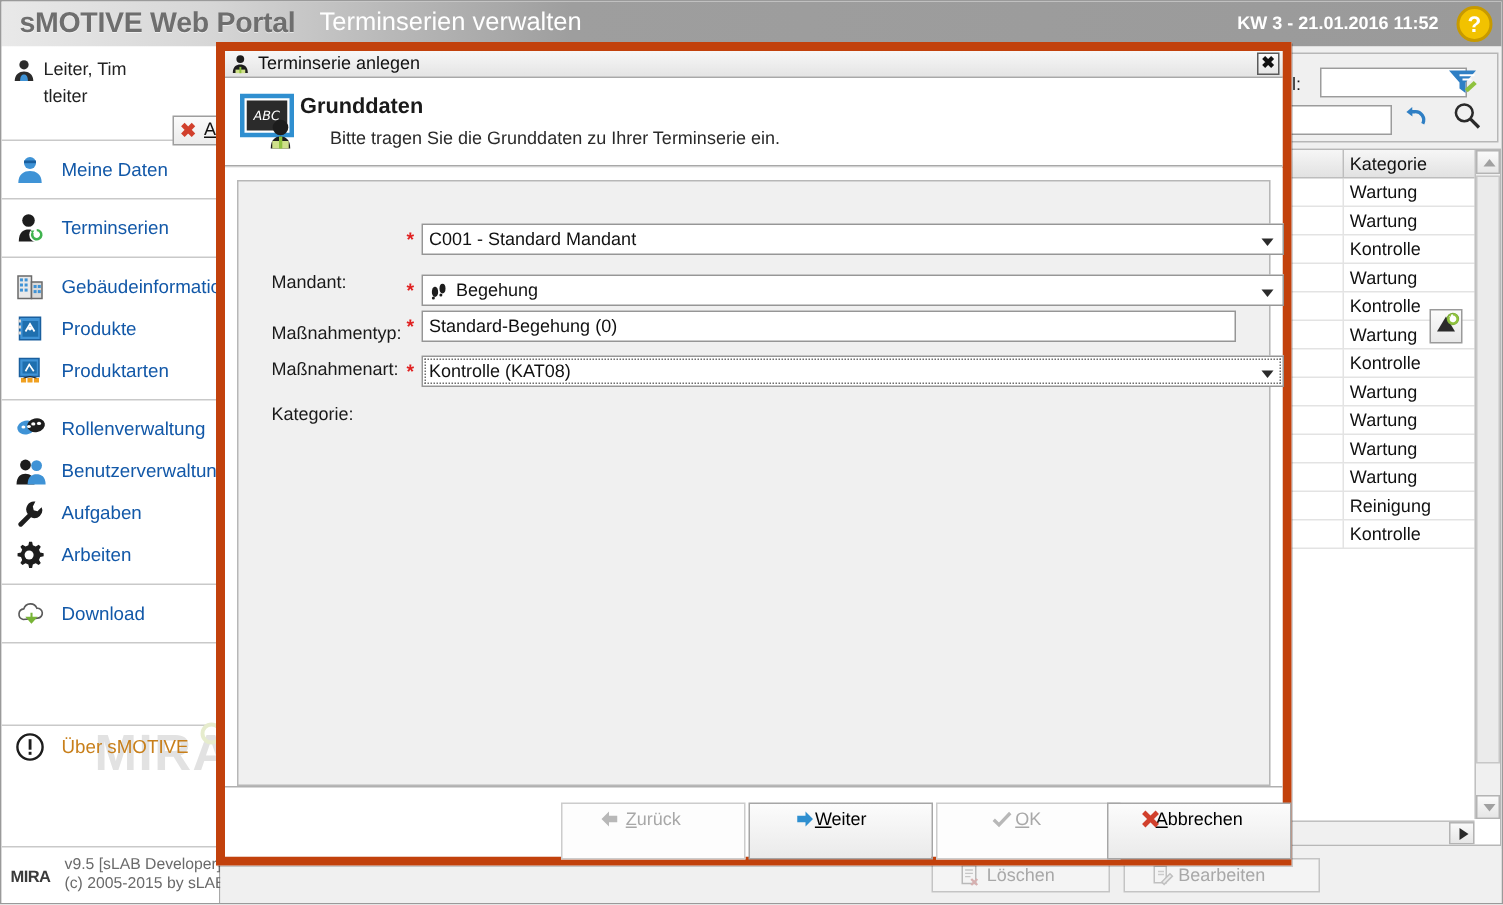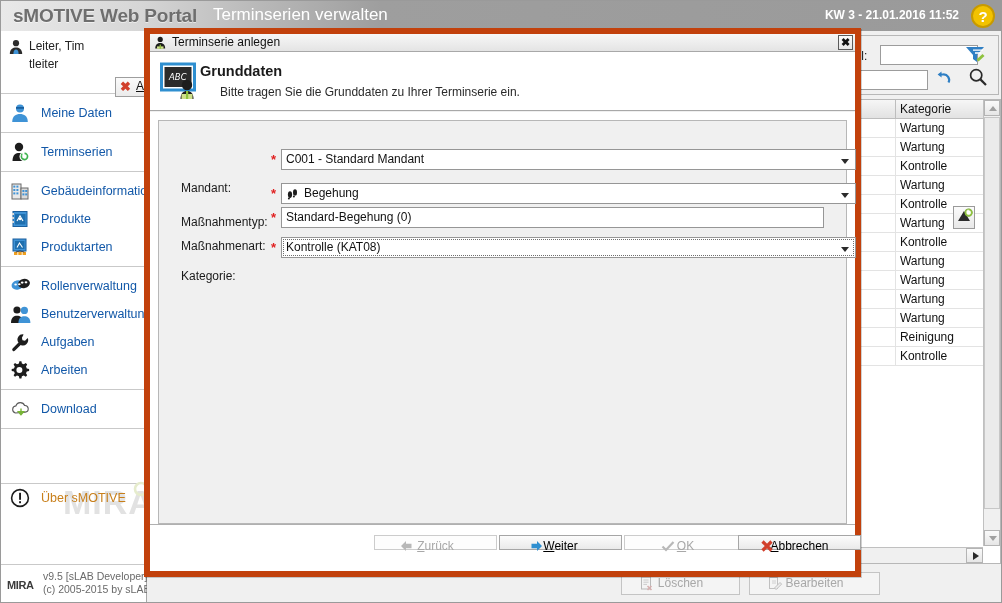--- a/index.html
+++ b/index.html
@@ -329,21 +329,21 @@
     background: linear-gradient(to bottom,#fbfbfb,#e8e8e8);
     border: 1px solid #9a9a9a; cursor: pointer;
   }
 
   #dlg-footer {
     position: absolute; left: 0; right: 0; bottom: 0; height: 47px;
     background: #ffffff;
     border-top: 1px solid #b0b0b0;
   }
   .dbtn {
-    position: absolute; top: 10px; height: 15px;
+    position: absolute; top: 10px; height: 38px;
     background: linear-gradient(to bottom,#fcfcfc,#eaeaea);
     border: 1px solid #a6a6a6;
     font-size: 12px; line-height: 21px; text-align: center;
     cursor: pointer; white-space: nowrap;
   }
   .dbtn.disabled { color: #a8a8a8; background: #fdfdfd; border-color: #cccccc; cursor: default; }
   .dbtn .accel { text-decoration: underline; }
   .dbtn .dico { position: absolute; top: 3px; }
 </style>
 </head>

